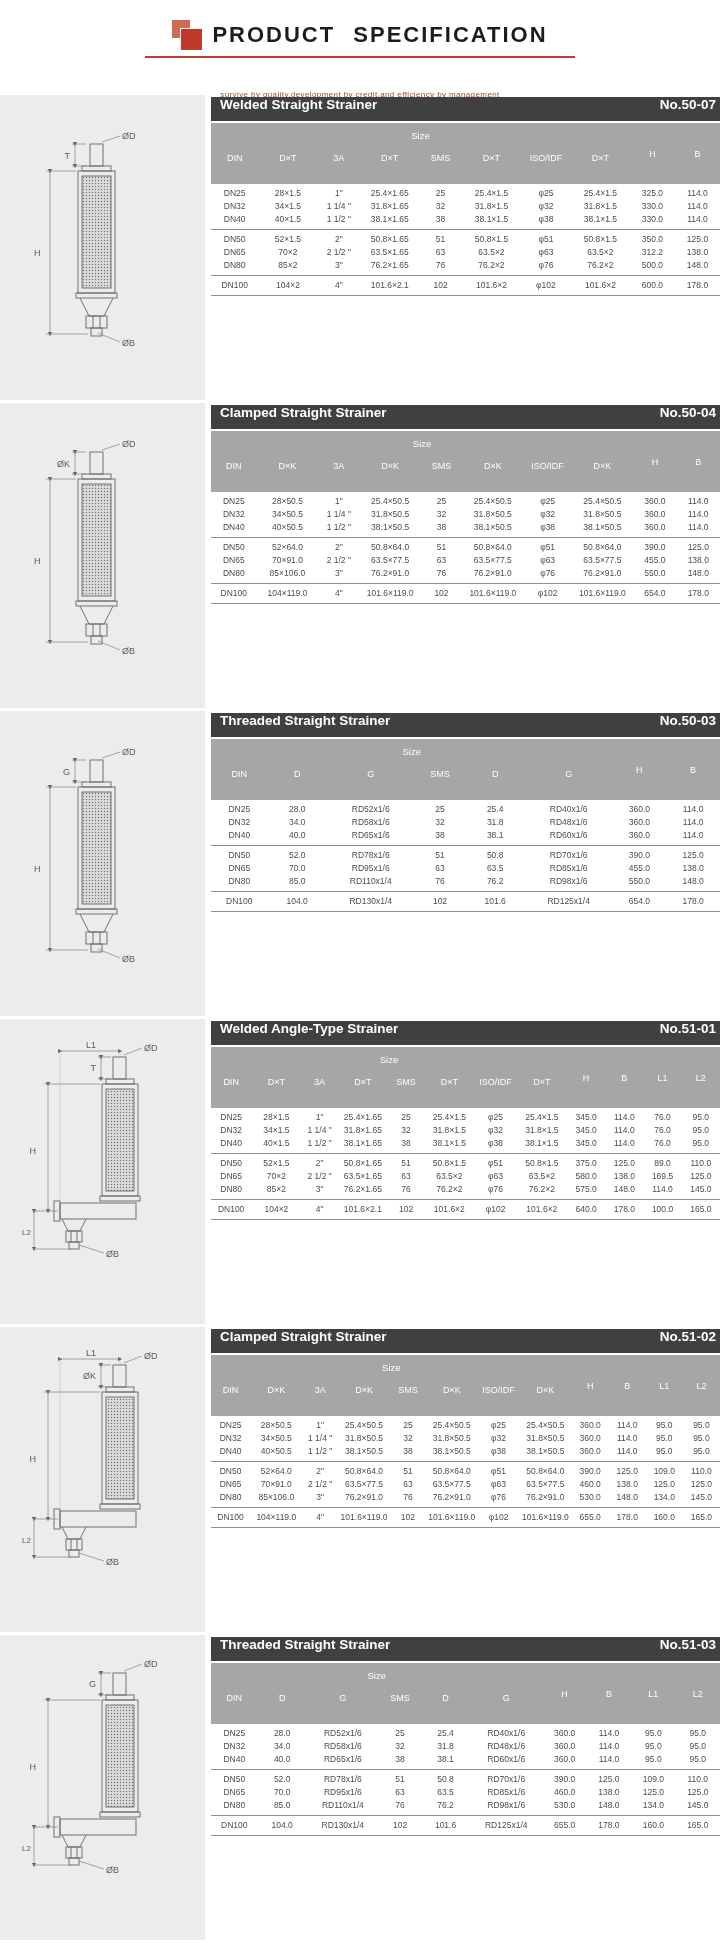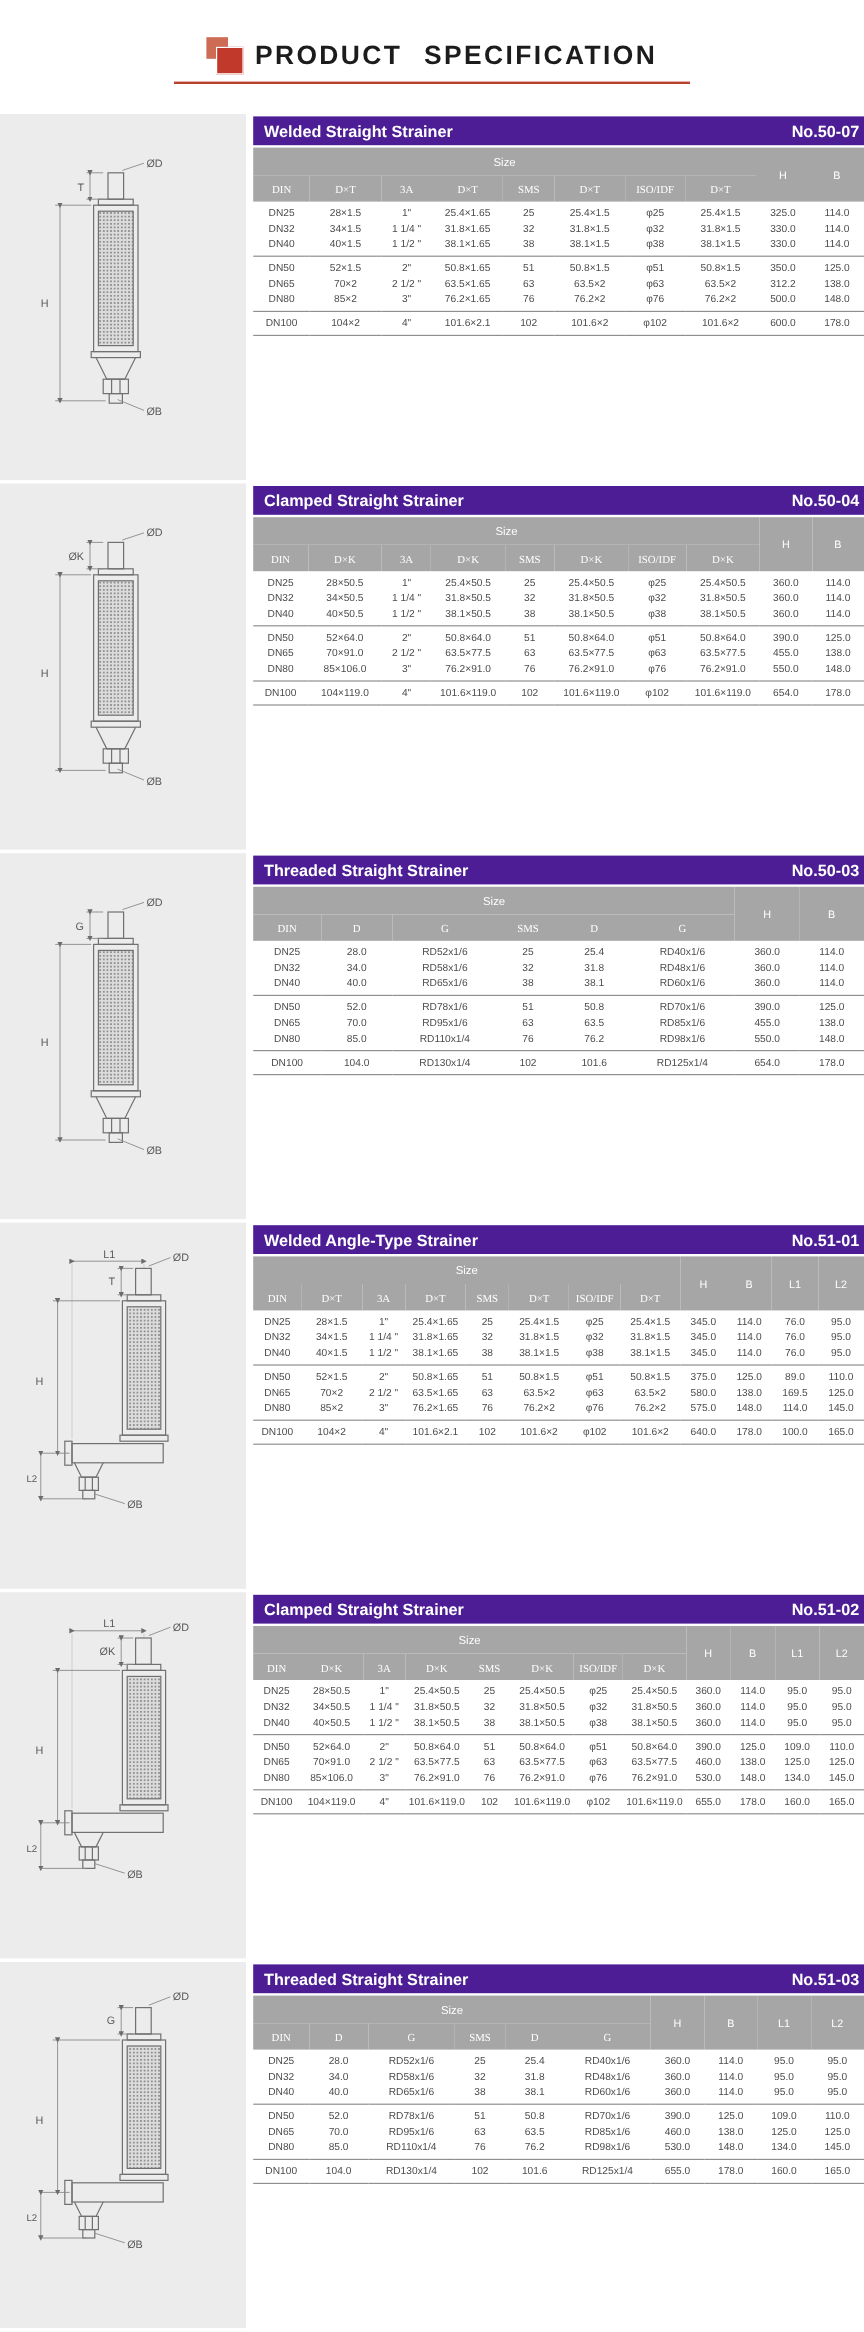--- a/index.html
+++ b/index.html
@@ -4,53 +4,53 @@
 <style>
   html, body { margin: 0; padding: 0; }
   body {
     width: 720px; height: 1943px; overflow: hidden;
     background: #ffffff;
     font-family: "Liberation Sans", sans-serif;
     position: relative;
   }
   
   header { height: 95px; box-sizing: border-box; padding-top: 20px; text-align: center; }
-  .logo-row { display: inline-flex; align-items: center; gap: 10px; margin-top: 11px; }
+  .logo-row { display: inline-flex; align-items: center; gap: 10px; }
   .logo-mark { position: relative; width: 30px; height: 30px; display: inline-block; }
   .logo-mark .sq { position: absolute; display: block; }
   .logo-mark .back  { left: 0; top: 0; width: 18px; height: 18px; background: #cd6b55; }
   .logo-mark .front { left: 8px; top: 8px; width: 21px; height: 21px; background: #c0392b; border: 1px solid #fff; }
   h1 { margin: 0; font-size: 22px; font-weight: 700; letter-spacing: 2px; word-spacing: 10px; color: #1c1c1c; }
   .rule { width: 430px; height: 2px; background: #b6412c; margin: 2px auto 3px; }
   .tagline { font-size: 8px; color: #9c4b28; letter-spacing: 0.4px; margin-top: 32px; }
   .tick { width: 10px; height: 3px; background: #c0392b; margin: 5px auto 0; }
 
   
   section.section { height: 308px; display: flex; }
   .drawing-panel {
     width: 205px; box-sizing: border-box; background: #ececec;
     border-bottom: 3px solid #fff;
     display: flex; align-items: center; justify-content: center;
   }
   .table-panel { flex: 1; box-sizing: border-box; padding: 2px 0 0 6px; }
 
   .title-bar {
-    background: #4c1d95; color: #fff; height: 24px;
-    display: flex; align-items: center; justify-content: space-between;
+    background: #404040; color: #fff; height: 24px;
+    display: flex; justify-content: space-between;
     padding: 0 4px 0 9px; font-size: 13.5px; font-weight: 700;
   }
   .tb-num { font-weight: 700; }
 
   table.spec { width: 100%; border-collapse: collapse; table-layout: fixed; margin-top: 2px; }
   table.spec thead th {
     background: #a6a6a6; color: #fff; font-weight: 400;
     text-align: center; vertical-align: middle;
   }
   th.size-th  { font-size: 9.5px; height: 19px; padding-top: 3px; }
-  th.col-th   { font-size: 9px; height: 21px; padding-bottom: 0; font-family: Liberation Serif, serif; }
+  th.col-th   { font-size: 9px; height: 21px; padding-bottom: 16px; }
   th.extra-th { font-size: 9px; }
   table.spec td {
     font-size: 8.5px; color: #4c4c4e; text-align: center;
     padding: 1px 0; line-height: 1.3; white-space: nowrap; overflow: hidden;
   }
   table.spec tbody tr:first-child td { padding-top: 4px; }
   table.spec tbody tr:last-child  td { padding-bottom: 4px; }
   tbody.sep  { border-top: 1px solid #8f8f8f; }
   tbody.last { border-bottom: 1px solid #8f8f8f; }
 

